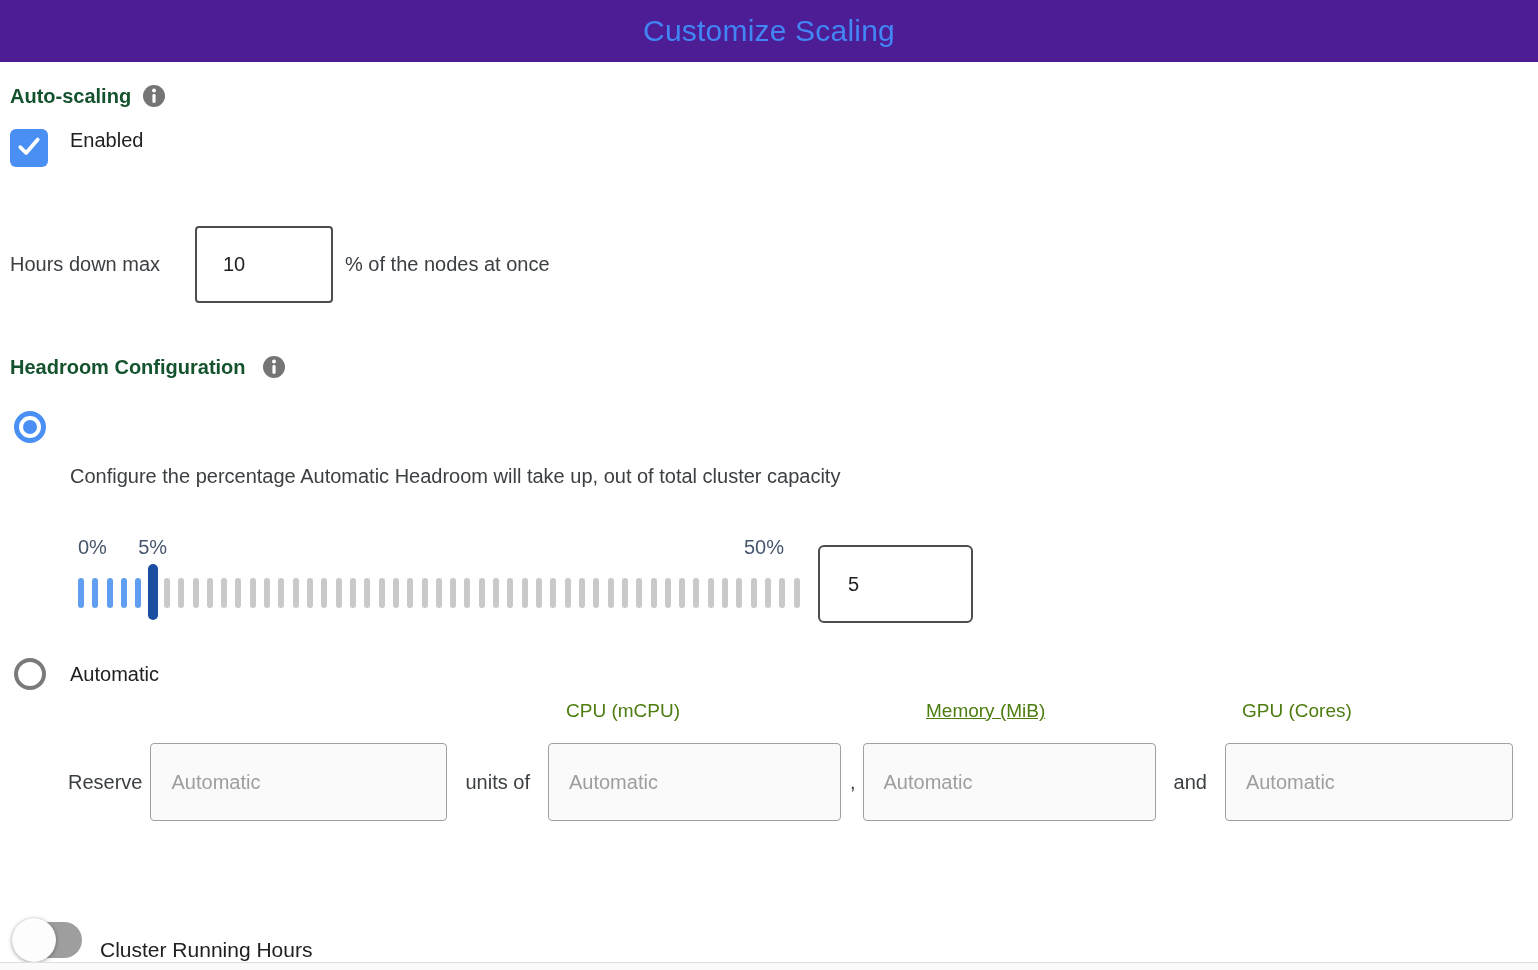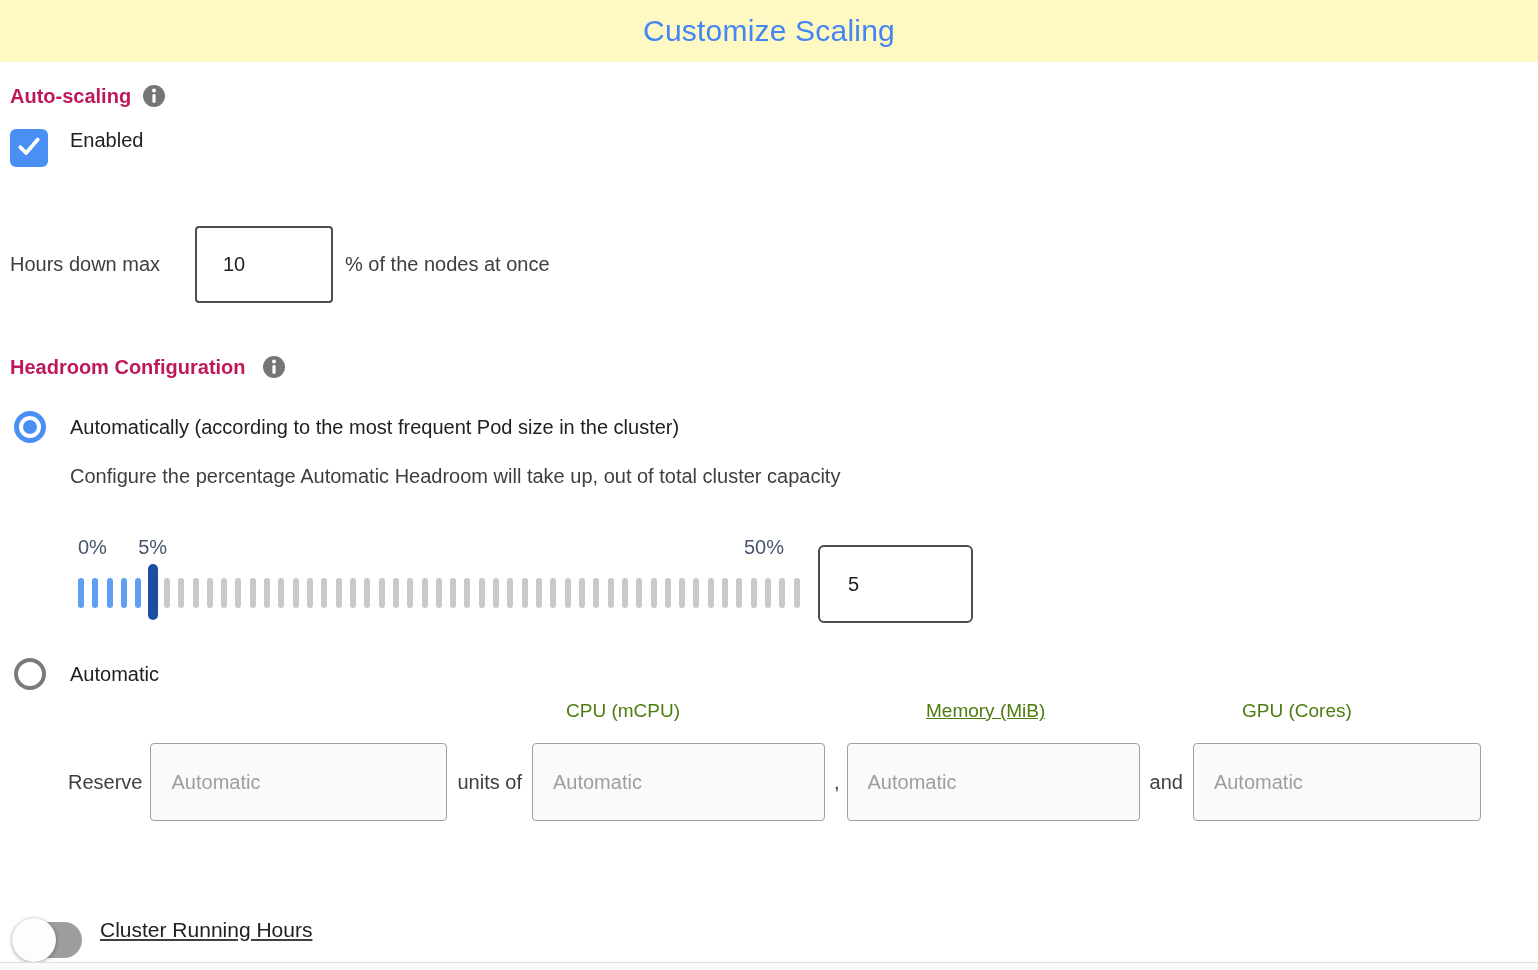--- a/index.html
+++ b/index.html
@@ -9,41 +9,41 @@
     color: #3c4043;
     width: 1538px;
     height: 970px;
     overflow: hidden;
   }
   .page { width: 1538px; height: 970px; position: relative; background: #fff; }
 
   
   .header {
     height: 62px;
-    background: #fef9c3;
+    background: #4c1d95;
     display: flex;
     align-items: center;
     justify-content: center;
   }
   .header-title {
     color: #4285f4;
     font-size: 30px;
     font-weight: 400;
     letter-spacing: 0.2px;
   }
 
   .main { padding: 0 10px; }
 
   .section-heading {
     display: flex;
     align-items: center;
     gap: 12px;
     font-size: 20px;
     font-weight: 700;
-    color: #be185d;
+    color: #14532d;
     height: 24px;
   }
   .info-icon { width: 22px; height: 22px; display: inline-block; }
 
   
   .auto-scaling-heading { margin-top: 22px; }
   .enabled-row {
     margin-top: 21px;
     display: flex;
     align-items: flex-start;
@@ -200,31 +200,30 @@
     font-size: 20px;
     color: #212121;
     padding-left: 20px;
     outline: none;
   }
   .auto-input::placeholder { color: #9e9e9e; opacity: 1; }
   .w1 { width: 297px; }
   .w2 { width: 293px; }
   .w3 { width: 293px; }
   .w4 { width: 288px; }
-  .connector { padding: 0 10px; white-space: nowrap; }
+  .connector { padding: 0 18px; white-space: nowrap; }
   .connector.comma { padding: 0 7px 0 9px; }
 
   
   .toggle-row {
     margin-top: 96px;
     display: flex;
-    align-items: flex-start;
+    align-items: flex-end;
     height: 44px;
     padding-left: 2px;
-    text-decoration: underline;
   }
   .toggle { position: relative; width: 70px; height: 44px; cursor: pointer; }
   .toggle-track {
     position: absolute;
     left: 10px; top: 4px;
     width: 60px; height: 36px;
     border-radius: 18px;
     background: #9e9e9e;
   }
   .toggle-knob {
@@ -291,21 +290,20 @@
         <svg width="22" height="22" viewBox="0 0 22 22">
           <circle cx="11" cy="11" r="11" fill="#757575"></circle>
           <circle cx="11" cy="5.6" r="2" fill="#ffffff"></circle>
           <rect x="9.4" y="9" width="3.2" height="9" rx="1.4" fill="#ffffff"></rect>
         </svg>
       </span>
     </div>
 
     <div class="radio-row automatic">
       <div class="radio selected"></div>
-      <span class="radio-label">Automatically (according to the most frequent Pod size in the cluster)</span>
     </div>
 
     <div class="configure-text">Configure the percentage Automatic Headroom will take up, out of total cluster capacity</div>
 
     <div class="slider-block">
       <span class="slider-label min">0%</span>
       <span class="slider-label current" style="left: 74.6px;">5%</span>
       <span class="slider-label max">50%</span>
       <div class="slider-ticks">
           <div class="tick active"></div>

